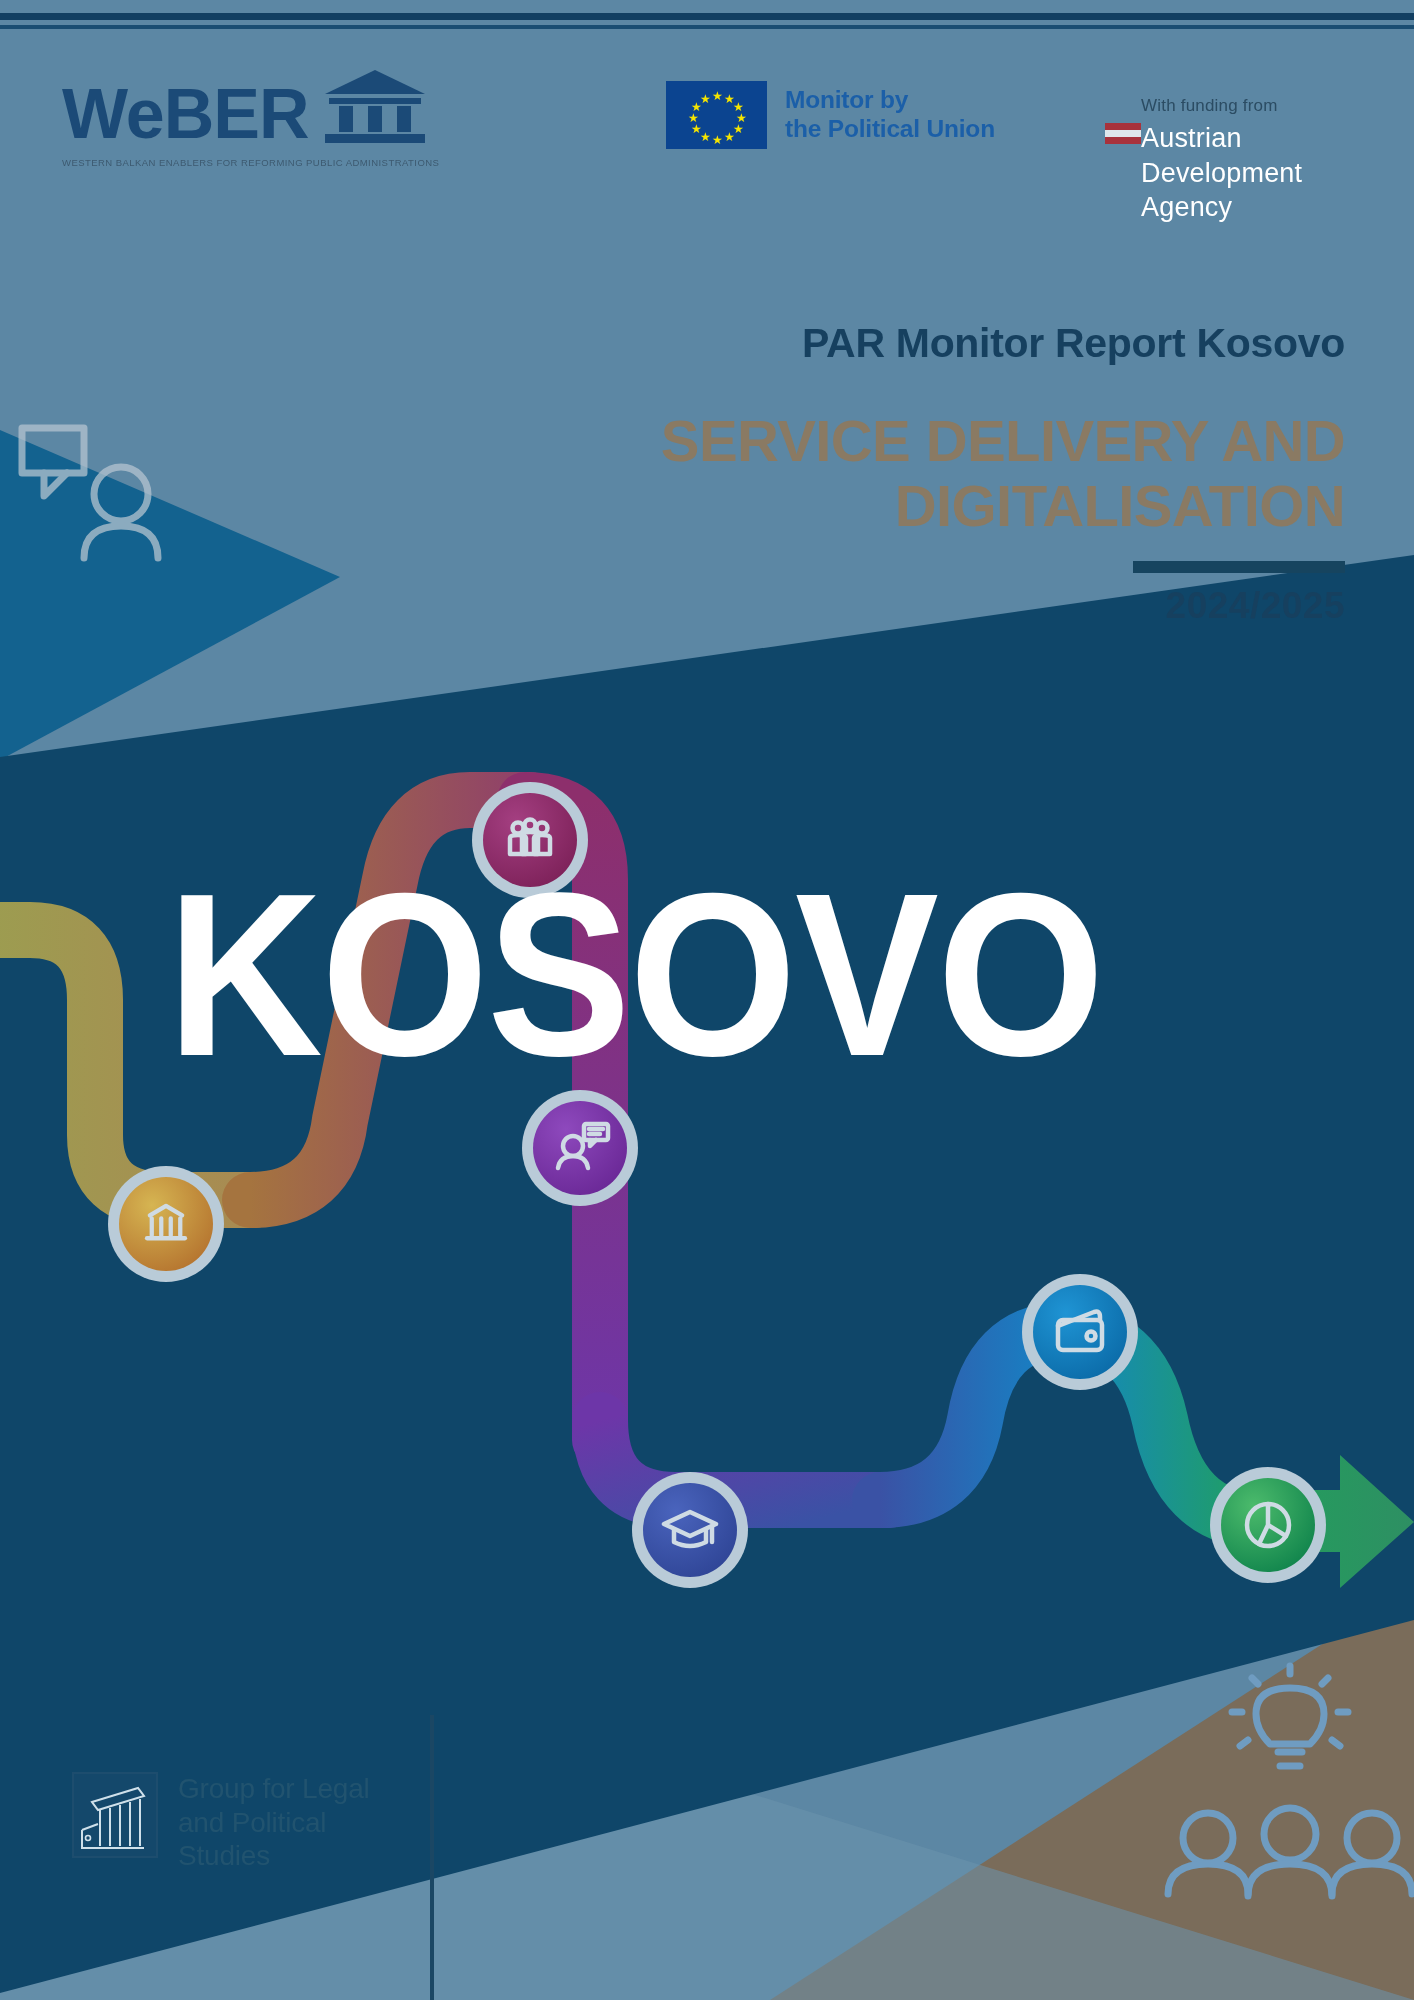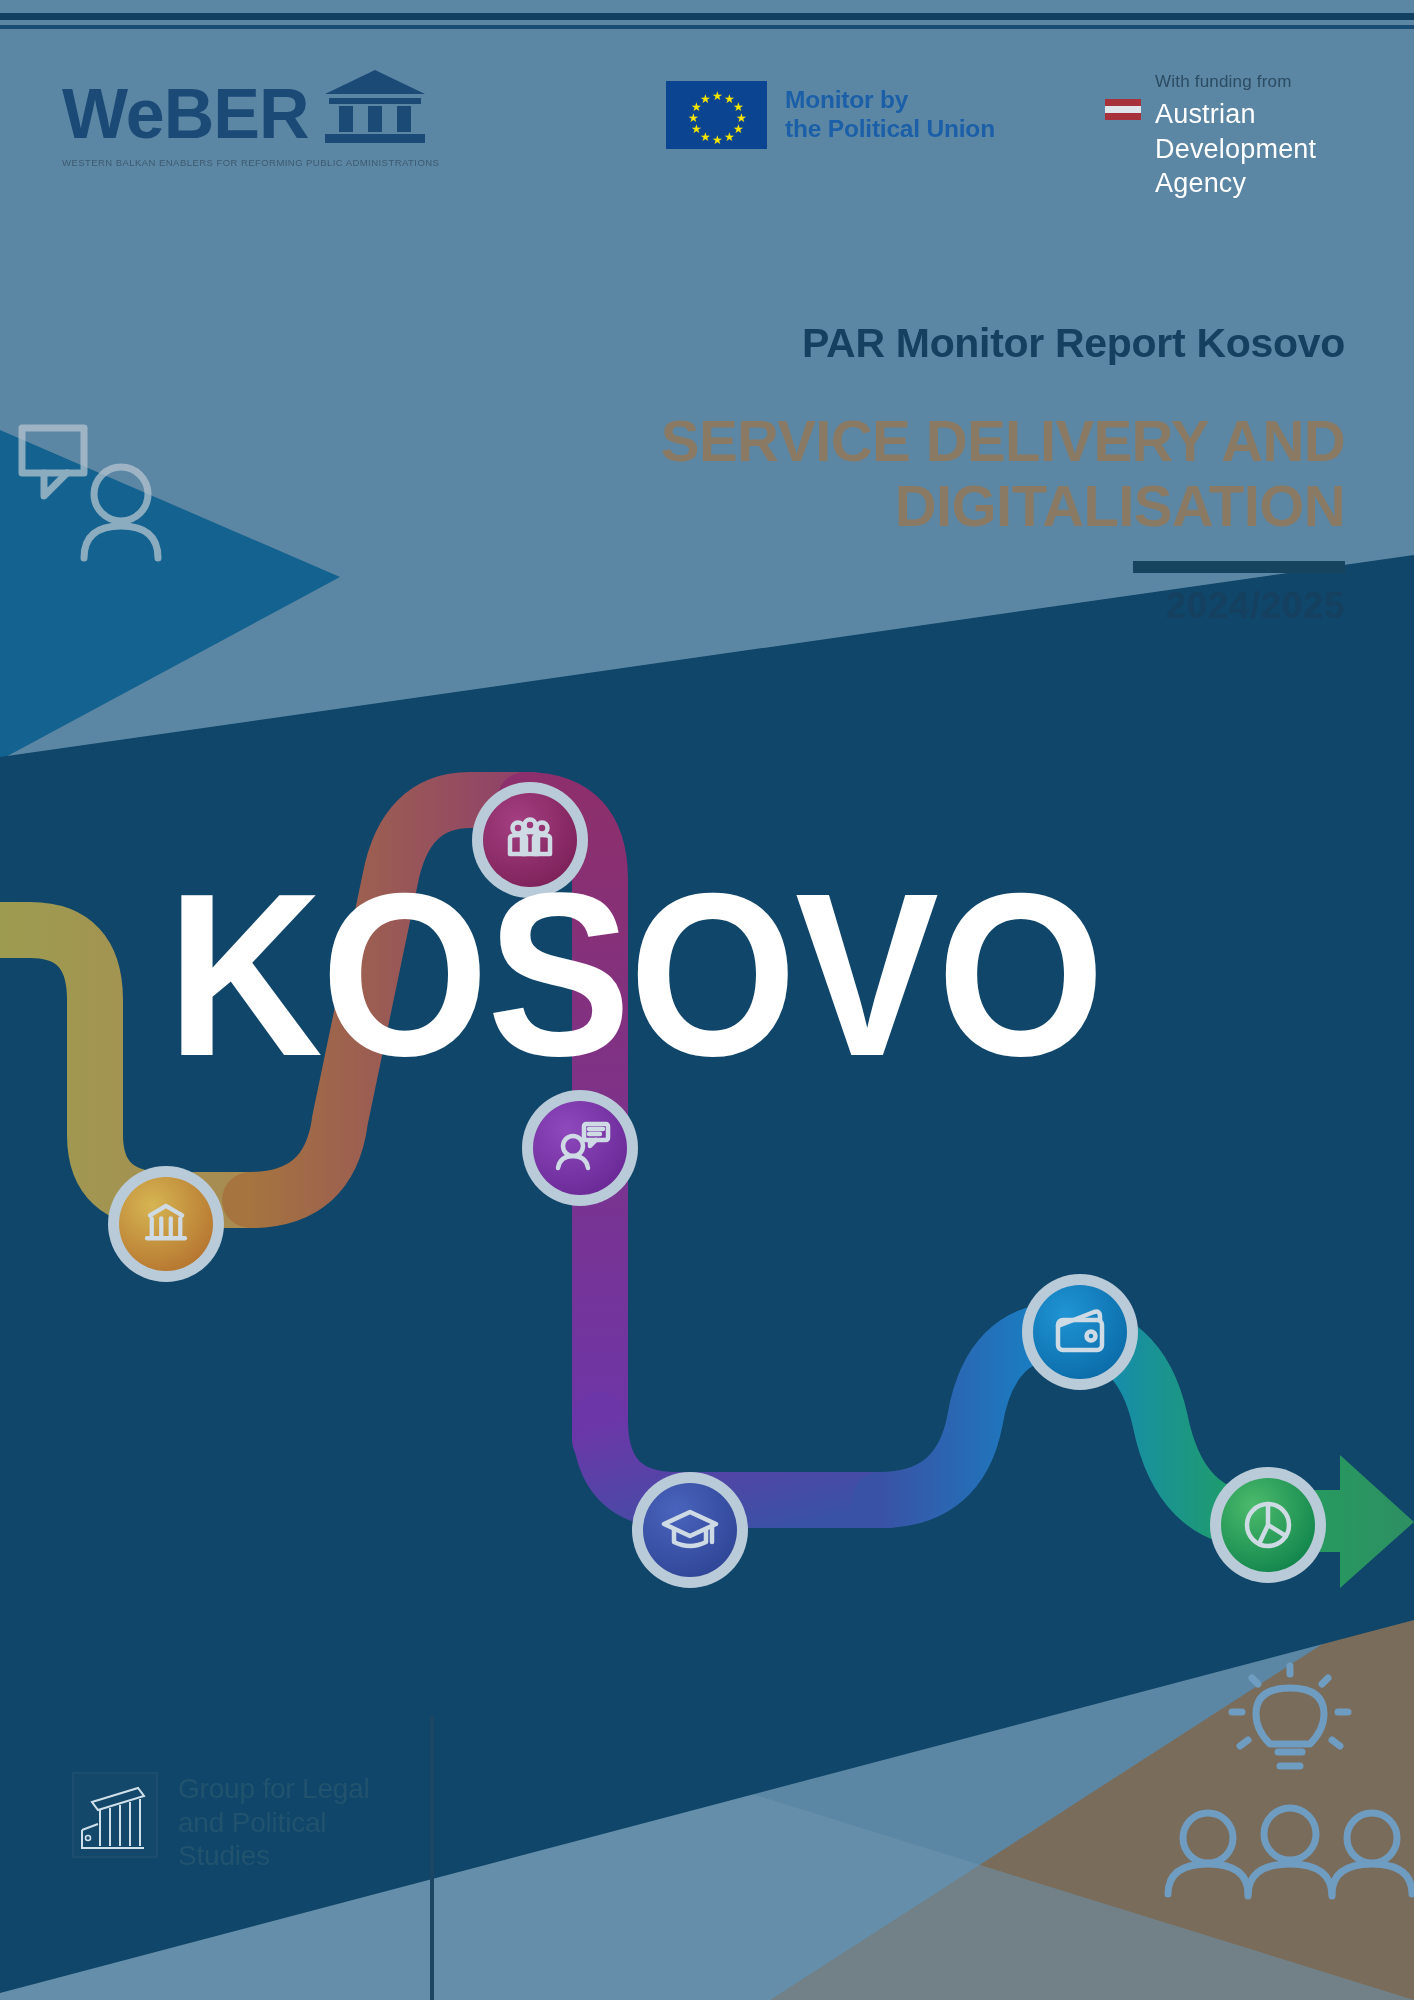--- a/index.html
+++ b/index.html
@@ -39,21 +39,21 @@
   .eu-flag { width:101px; height:68px; background:#0b4490; position:relative; flex:none; }
   .eu-star {
     position:absolute; width:9px; height:9px;
     color:#f6e500; font-size:12px; line-height:9px; text-align:center;
   }
   .eu-text {
     color:#1b5fa8; font-weight:bold; font-size:24.5px; line-height:1.18;
     white-space:nowrap; letter-spacing:-.2px;
   }
 
-  .ada-logo { position:absolute; left:1105px; top:24px; display:flex; gap:14px; }
+  .ada-logo { position:absolute; left:1105px; top:48px; display:flex; }
   .ada-flag { margin-top:27px; width:36px; flex:none; }
   .ada-flag div { height:7px; }
   .ada-flag .r { background:#a8323c; }
   .ada-flag .w { background:#dfe6eb; }
   .ada-head { color:#2b4c63; font-size:17px; letter-spacing:.2px; margin-bottom:5px; }
   .ada-name { color:#ffffff; font-size:27px; line-height:1.28; letter-spacing:.2px; }
 
   
   .title-block { position:absolute; right:69px; top:320px; width:910px; text-align:right; }
   .report-kicker {

